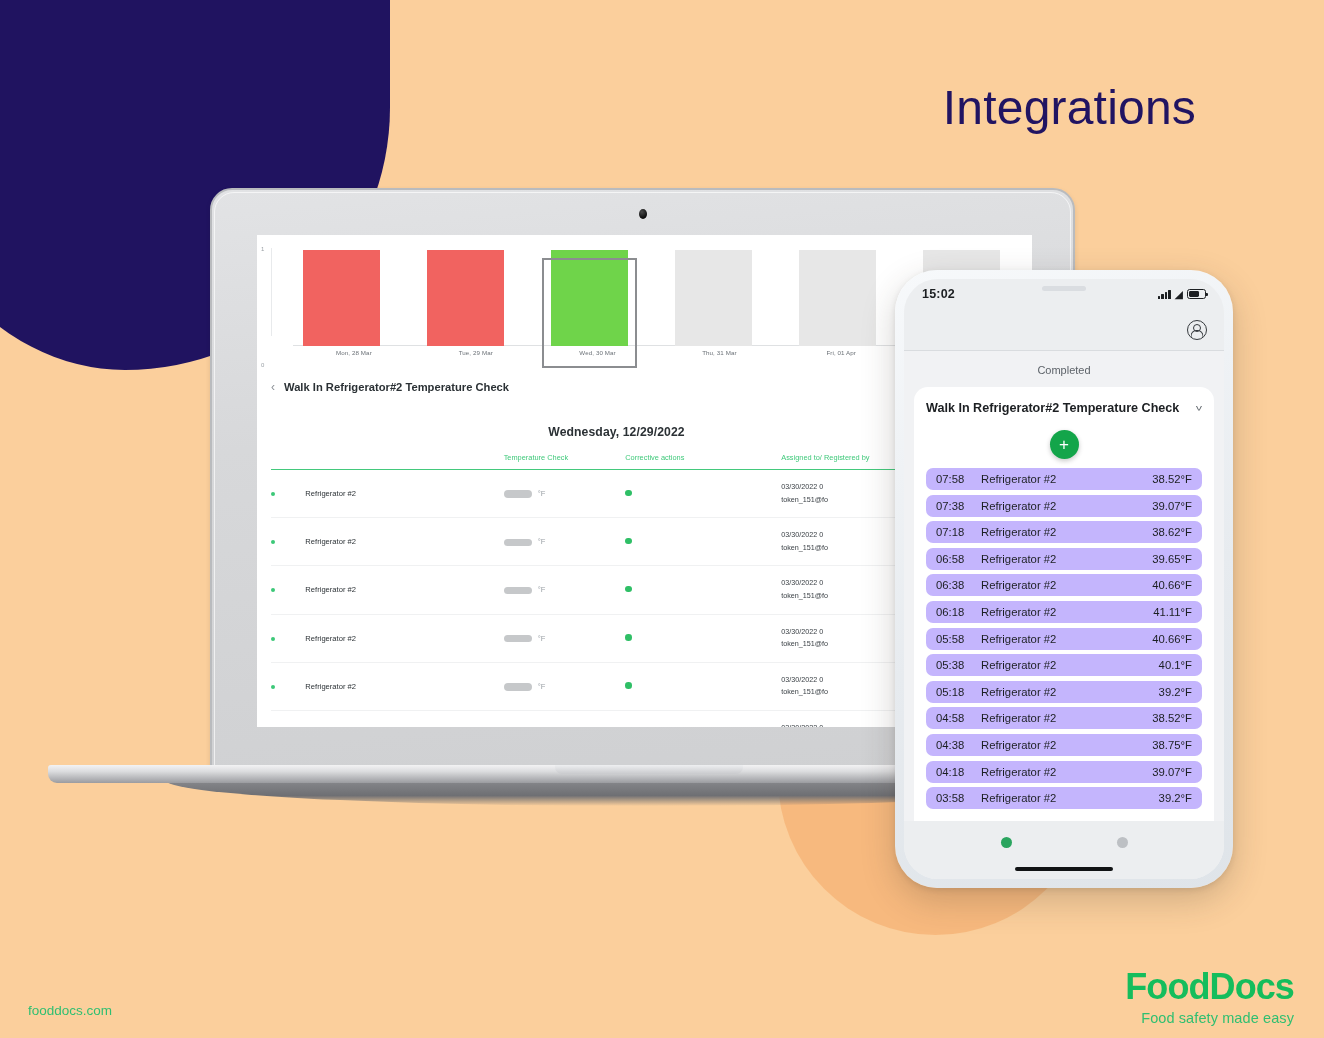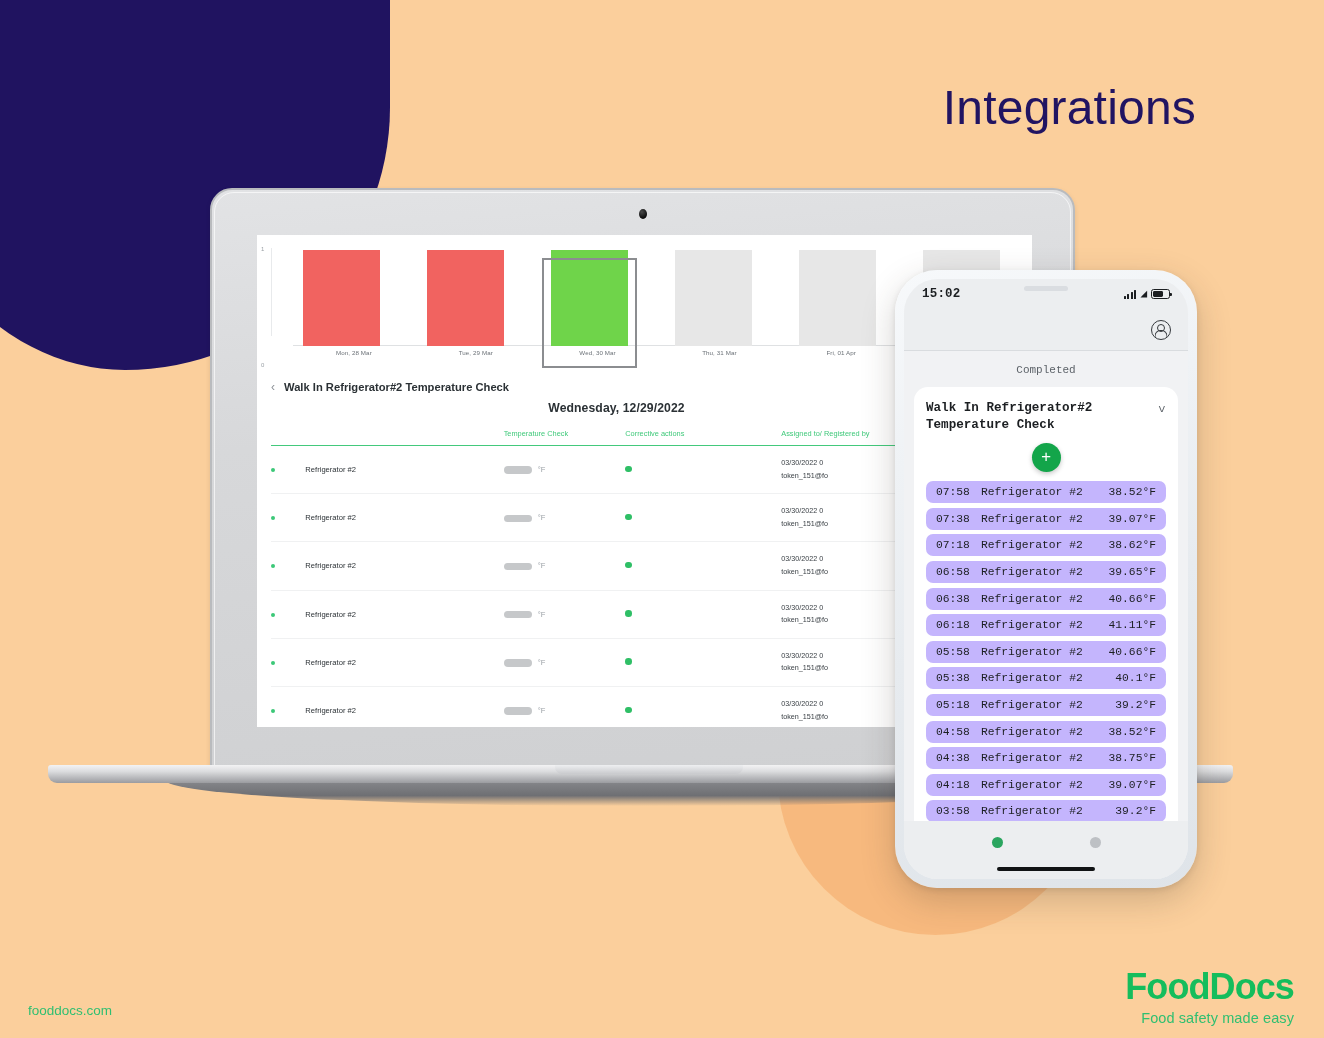--- a/index.html
+++ b/index.html
@@ -142,21 +142,21 @@
   
   .detail { padding: 16px 26px 0 14px; }
   .detail-head {
     display: flex; align-items: center; gap: 9px;
     font-size: 11.2px; font-weight: 700; color: #2b3135;
   }
   .detail-head .chev {
     font-size: 12px; color: #8c9196; font-weight: 400; line-height: 1;
   }
   .detail-date {
-    margin-top: 8px; text-align: center; padding-right: 44px;
+    margin-top: 32px; text-align: center; padding-right: 44px;
     font-size: 12.2px; font-weight: 700; color: #2b3135; letter-spacing: .1px;
   }
   table.tc { width: 100%; border-collapse: collapse; margin-top: 14px; }
   table.tc th {
     font-size: 7.4px; font-weight: 500; color: #3fc97a;
     text-align: left; vertical-align: bottom; padding: 0 0 6px 0;
     line-height: 1.35;
   }
   table.tc thead tr { border-bottom: 1.3px solid #43c97c; }
   table.tc td {
@@ -173,25 +173,25 @@
   .redact {
     display: inline-block; width: 28px; height: 7.5px;
     border-radius: 4px; background: #c6c8ca; vertical-align: middle;
   }
   .unit { font-size: 7.6px; color: #9aa0a6; margin-left: 6px; }
   .assigned { font-size: 7.2px; color: #3b4146; line-height: 1.75; white-space: nowrap; }
 
   
   #phone {
     position: absolute; left: 895px; top: 270px;
-    width: 302px; height: 618px;
+    width: 338px; height: 618px;
     background: linear-gradient(160deg,#f7f9fb 0%,#e7ebef 55%,#dfe4e9 100%);
     border-radius: 42px;
     box-shadow: 0 12px 34px rgba(60,50,40,.22), 0 2px 6px rgba(0,0,0,.10);
-    z-index: 5; padding: 9px; font-family: Liberation Mono, monospace;
+    z-index: 5; padding: 9px;
   }
   #phone-screen {
     position: relative; width: 100%; height: 100%;
     background: #f1f2f4; border-radius: 34px; overflow: hidden;
     display: flex; flex-direction: column;
   }
   #status-bar {
     height: 30px; flex: 0 0 30px; position: relative;
     display: flex; align-items: center; justify-content: space-between;
     padding: 0 18px; background: #eceef0;

